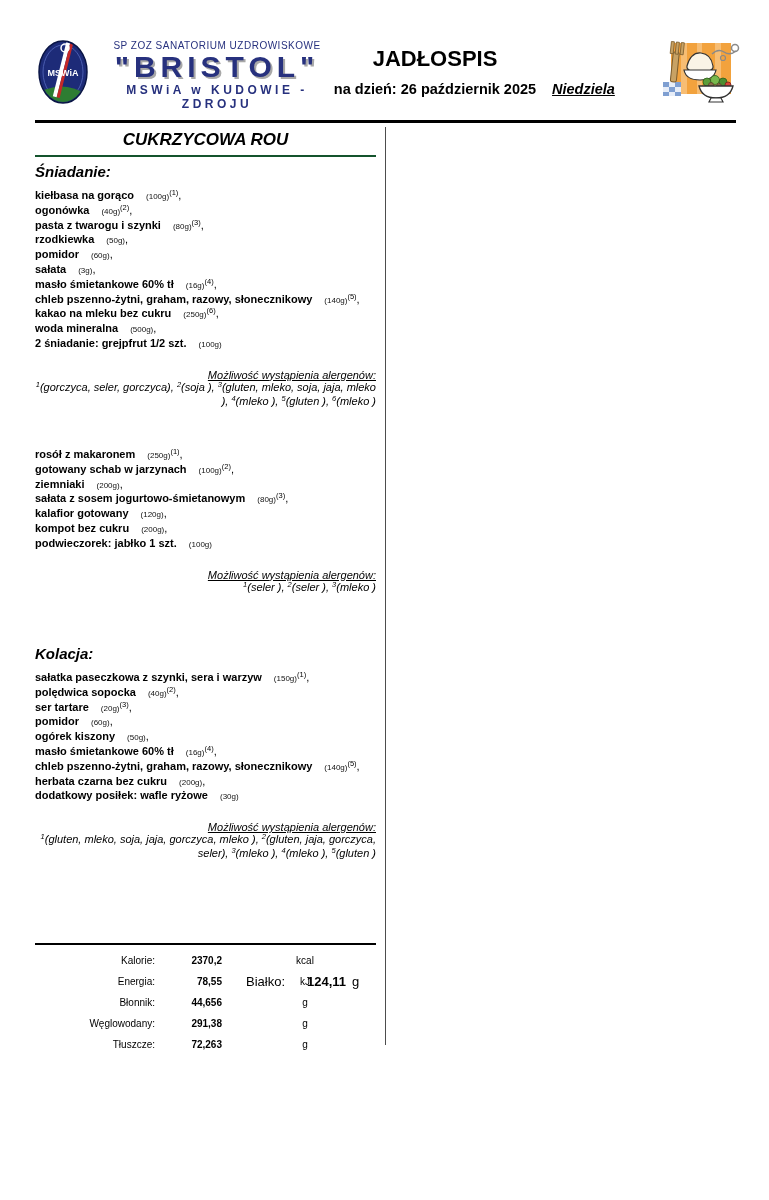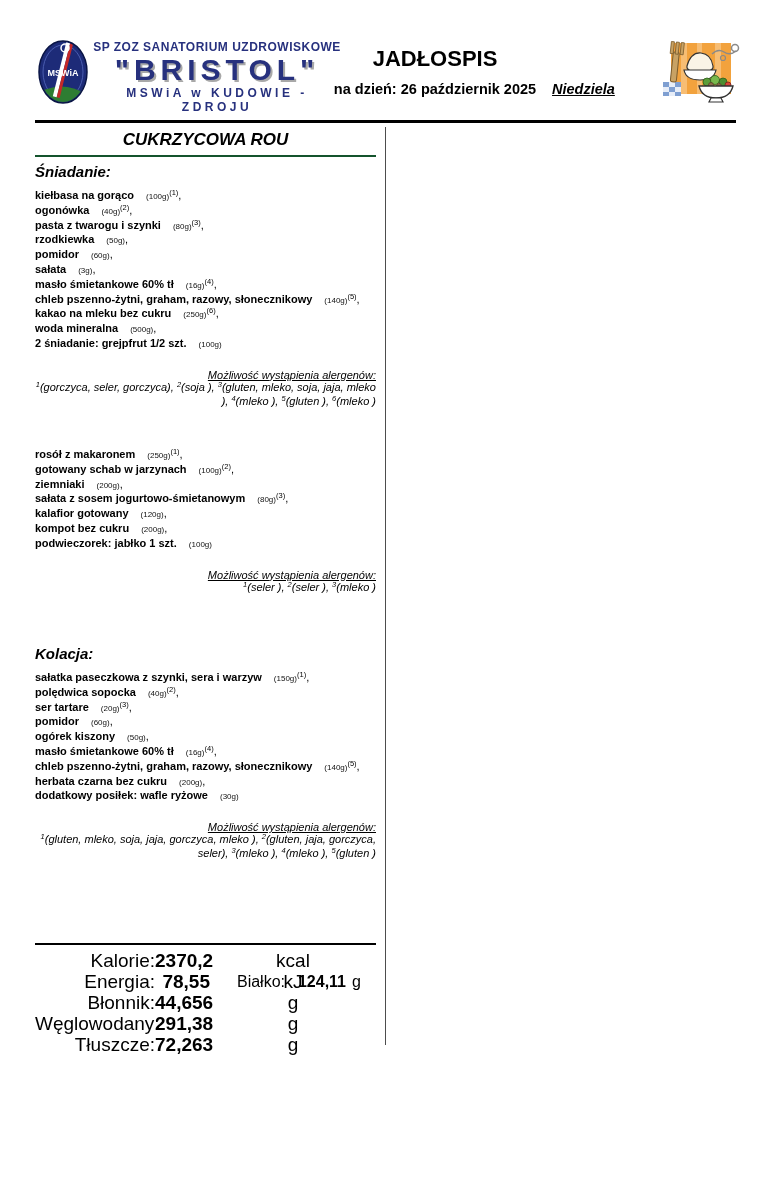--- a/index.html
+++ b/index.html
@@ -2,21 +2,21 @@
 <html><head>
 <meta charset="utf-8">
 <style>
   html,body{margin:0;padding:0;background:#fff;}
   body{font-family:"Liberation Sans", sans-serif; color:#000;}
   #page{position:relative;width:769px;height:1200px;background:#fff;overflow:hidden;}
 
   
   #logo-badge{position:absolute;left:38px;top:40px;width:50px;height:64px;}
   #org-block{position:absolute;left:92px;top:40px;width:250px;text-align:center;}
-  .org-line1{font-size:12px;font-weight:bold;letter-spacing:0.5px;}
+  .org-line1{font-size:10px;font-weight:normal;letter-spacing:0.5px;}
   .org-name{font-size:30px;font-weight:bold;letter-spacing:5px;line-height:32px;
             text-shadow:2px 2px 0 #a8a8a8;}
   .org-line2{font-size:12px;font-weight:bold;letter-spacing:3.5px;}
   #doc-title{position:absolute;left:340px;top:46px;width:190px;text-align:center;
              font-size:22px;font-weight:bold;}
   #date-line{position:absolute;left:330px;top:81px;width:210px;text-align:center;
              font-size:14.5px;font-weight:bold;}
   #day-name{position:absolute;left:552px;top:81px;font-size:14.5px;font-weight:bold;
             font-style:italic;text-decoration:underline;}
   #food-art{position:absolute;left:657px;top:40px;width:86px;height:64px;}
@@ -40,28 +40,28 @@
   .item-qty{font-size:8px;color:#111;margin-left:12px;}
   .item-sup{font-size:7.5px;line-height:0;position:relative;top:-4px;vertical-align:baseline;}
   .allergen-header{margin-top:17px;text-align:right;font-size:11px;font-style:italic;}
   .allergen-header span{text-decoration:underline;}
   .allergen-list{text-align:right;font-size:11px;font-style:italic;line-height:13.8px;}
   .allergen-list sup{font-size:7.5px;line-height:0;position:relative;top:-4px;vertical-align:baseline;}
 
   
   #nutrition{position:absolute;left:0;top:813px;width:100%;border-top:2px solid #000;
              padding-top:5px;}
-  .nutri-row{display:grid;grid-template-columns:120px 55px auto;column-gap:0;
-             font-size:19px;line-height:21px;}
+  .nutri-row{display:grid;grid-template-columns:120px 55px auto;column-gap:12px;
+             font-size:10px;line-height:21px;}
   .n-label{text-align:right;}
   .n-value{text-align:right;font-weight:bold;}
   .n-unit{text-align:center;}
   #bialko{position:absolute;left:170px;top:26px;display:grid;
           grid-template-columns:80px 55px auto;column-gap:6px;
-          font-size:16px;line-height:21px;}
+          font-size:13px;line-height:21px;}
 </style>
 </head>
 <body>
 
 <div id="page">
 
   <svg id="logo-badge" viewBox="0 0 50 64">
     <defs>
         <clipPath id="badgeclip">
           <ellipse cx="25" cy="32" rx="23" ry="30"></ellipse>

